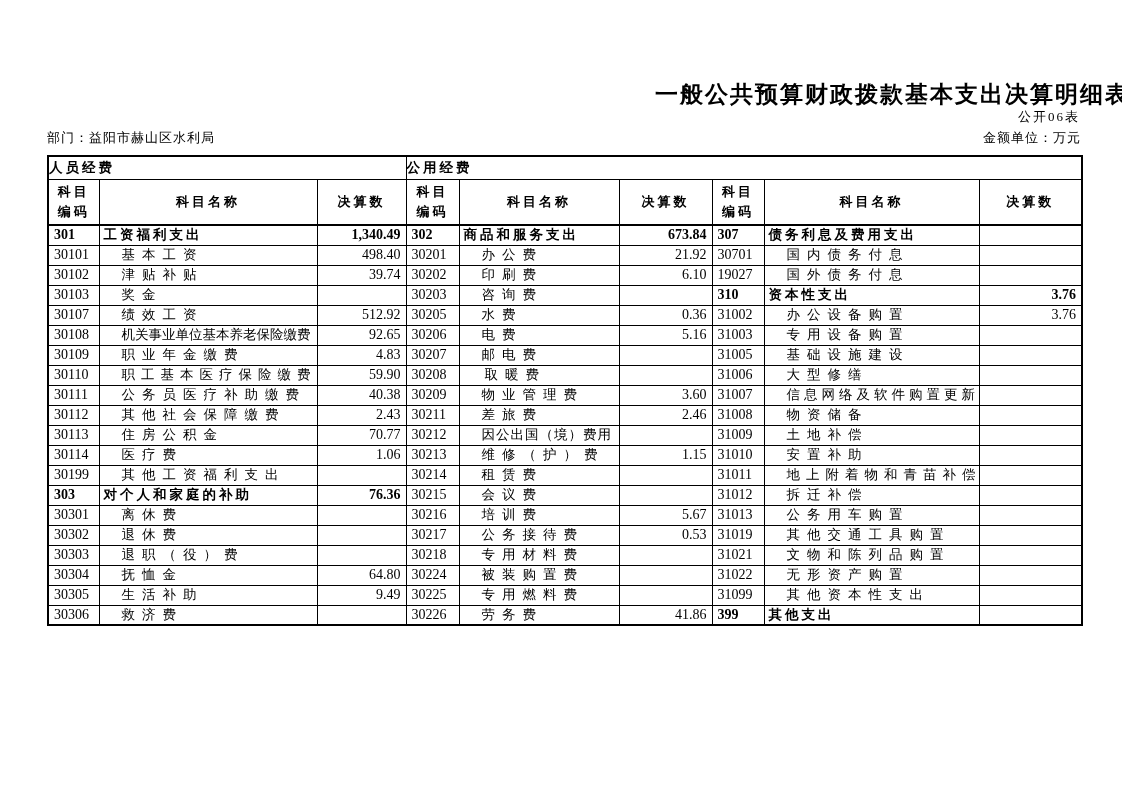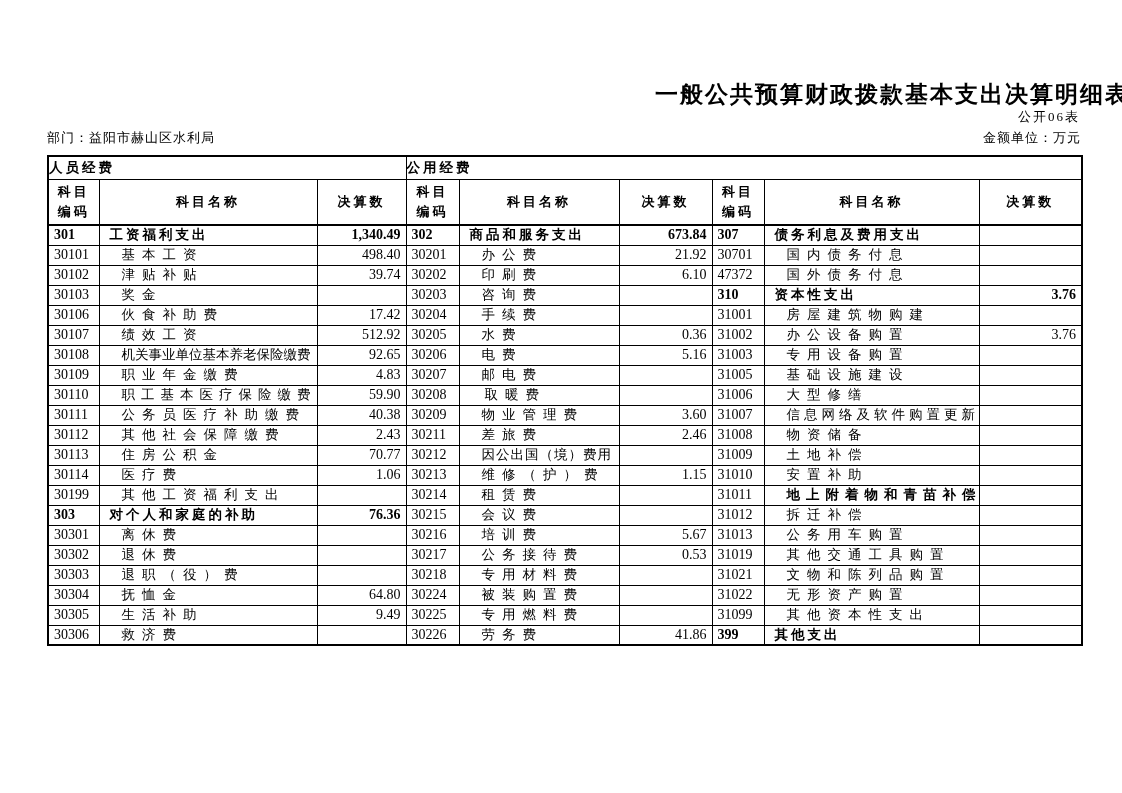--- a/index.html
+++ b/index.html
@@ -44,21 +44,21 @@
   tr.head-row th {
     font-size: 13px; font-weight: bold; letter-spacing: 3px; text-align: center;
     border-bottom: 2px solid #000;
   }
   tr.head-row th.codehead { white-space: normal; line-height: 1.5; padding: 0 6px; }
   tr.body-row { height: 20px; }
   td.code { padding-left: 5px; font-size: 14px; text-align: left; }
   td.name { padding-left: 22px; font-size: 13.5px; text-align: left; }
   td.amount { padding-right: 5px; font-size: 14px; text-align: right; }
   td.cat { font-weight: bold; }
-  td.name.cat { padding-left: 10px; }
+  td.name.cat { padding-left: 4px; }
 </style>
 </head>
 <body>
 
 <div class="page">
 
   <div class="title">一般公共预算财政拨款基本支出决算明细表</div>
   <div class="pubno">公开06表</div>
   <div class="meta">
     <span>部门：益阳市赫山区水利局</span>
@@ -117,45 +117,34 @@
       <td class="name" style="letter-spacing: 7px;">国内债务付息</td>
       <td class="amount"></td>
     </tr>
         <tr class="body-row">
       <td class="code">30102</td>
       <td class="name" style="letter-spacing: 7px;">津贴补贴</td>
       <td class="amount">39.74</td>
       <td class="code">30202</td>
       <td class="name" style="letter-spacing: 7px;">印刷费</td>
       <td class="amount">6.10</td>
-      <td class="code">47372</td>
+      <td class="code">19027</td>
       <td class="name" style="letter-spacing: 7px;">国外债务付息</td>
       <td class="amount"></td>
     </tr>
         <tr class="body-row">
       <td class="code">30103</td>
       <td class="name" style="letter-spacing: 7px;">奖金</td>
       <td class="amount"></td>
       <td class="code">30203</td>
       <td class="name" style="letter-spacing: 7px;">咨询费</td>
       <td class="amount"></td>
       <td class="code cat">310</td>
       <td class="name cat" style="letter-spacing: 3px;">资本性支出</td>
       <td class="amount cat">3.76</td>
-    </tr>
-        <tr class="body-row">
-      <td class="code">30106</td>
-      <td class="name" style="letter-spacing: 7px;">伙食补助费</td>
-      <td class="amount">17.42</td>
-      <td class="code">30204</td>
-      <td class="name" style="letter-spacing: 7px;">手续费</td>
-      <td class="amount"></td>
-      <td class="code">31001</td>
-      <td class="name" style="letter-spacing: 7px;">房屋建筑物购建</td>
-      <td class="amount"></td>
     </tr>
         <tr class="body-row">
       <td class="code">30107</td>
       <td class="name" style="letter-spacing: 7px;">绩效工资</td>
       <td class="amount">512.92</td>
       <td class="code">30205</td>
       <td class="name" style="letter-spacing: 7px;">水费</td>
       <td class="amount">0.36</td>
       <td class="code">31002</td>
       <td class="name" style="letter-spacing: 7px;">办公设备购置</td>
@@ -239,21 +228,21 @@
       <td class="amount"></td>
     </tr>
         <tr class="body-row">
       <td class="code">30199</td>
       <td class="name" style="letter-spacing: 7px;">其他工资福利支出</td>
       <td class="amount"></td>
       <td class="code">30214</td>
       <td class="name" style="letter-spacing: 7px;">租赁费</td>
       <td class="amount"></td>
       <td class="code">31011</td>
-      <td class="name" style="letter-spacing: 6px; font-weight: bold;">地上附着物和青苗补偿</td>
+      <td class="name" style="letter-spacing: 6px;">地上附着物和青苗补偿</td>
       <td class="amount"></td>
     </tr>
         <tr class="body-row">
       <td class="code cat">303</td>
       <td class="name cat" style="letter-spacing: 3px;">对个人和家庭的补助</td>
       <td class="amount cat">76.36</td>
       <td class="code">30215</td>
       <td class="name" style="letter-spacing: 7px;">会议费</td>
       <td class="amount"></td>
       <td class="code">31012</td>

